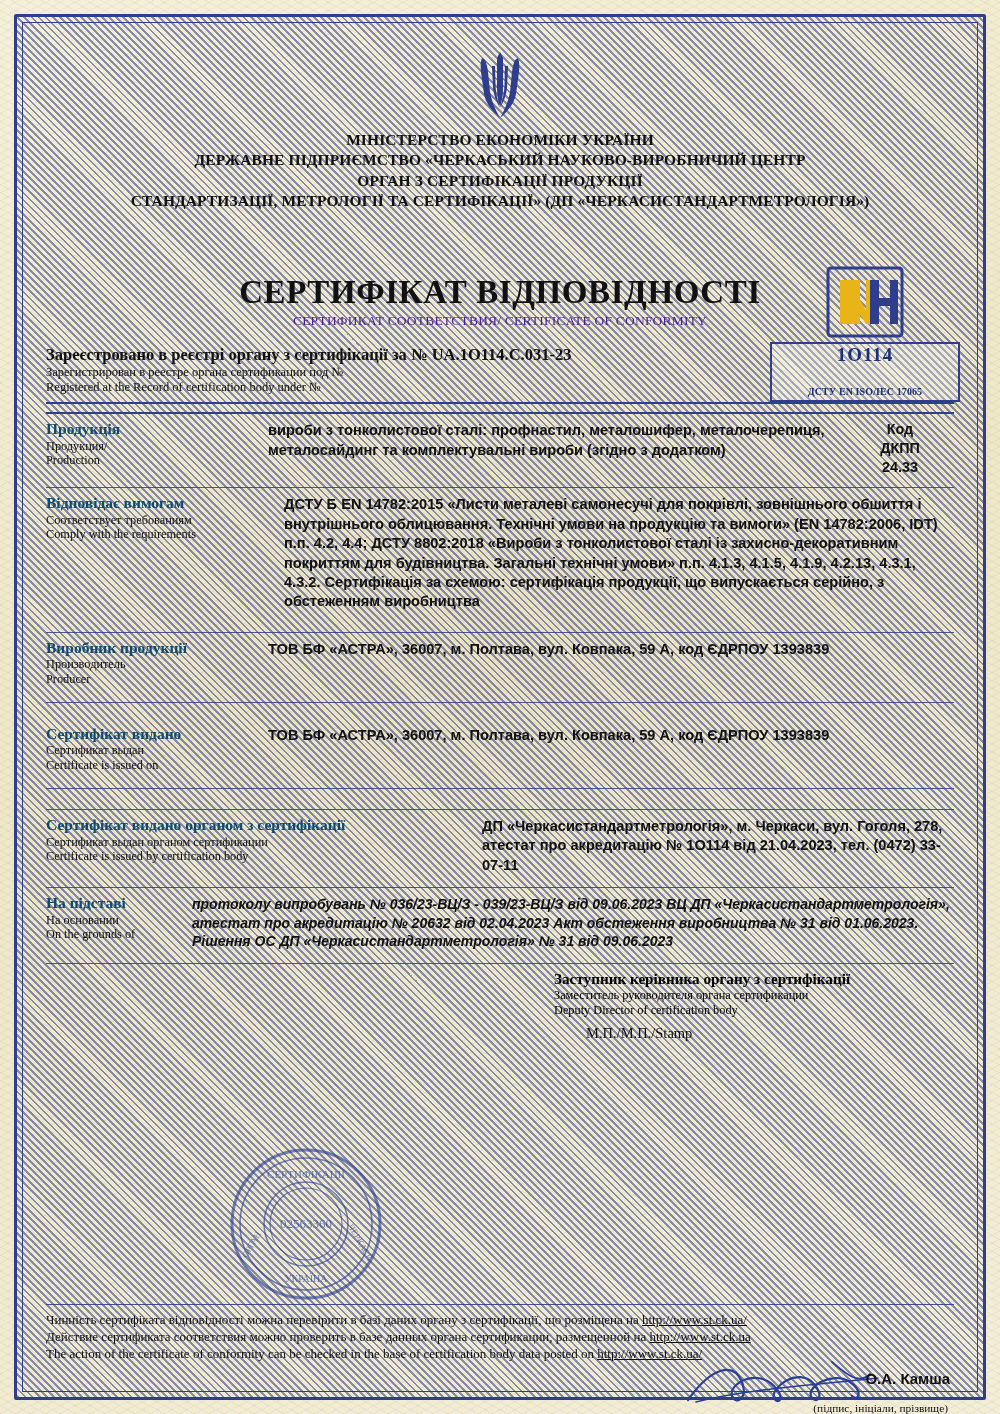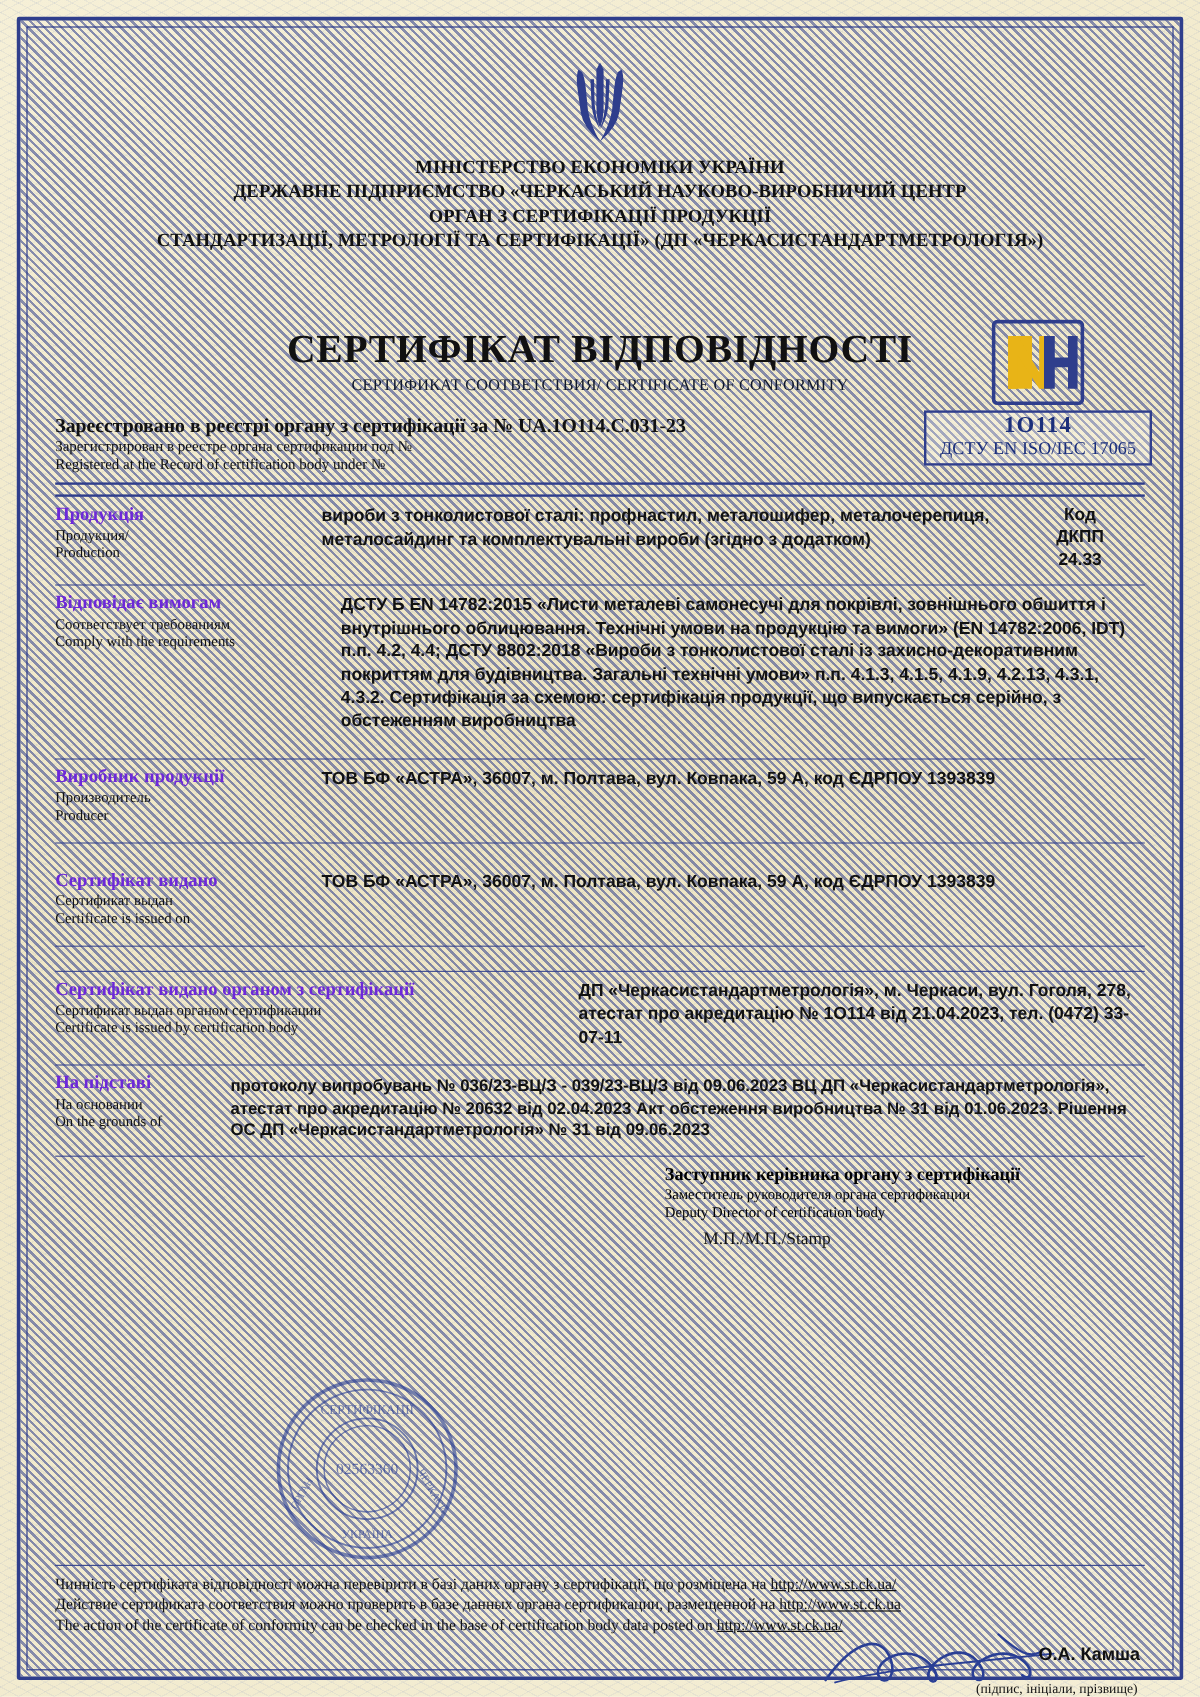--- a/index.html
+++ b/index.html
@@ -81,21 +81,21 @@
   }
   .title-main {
     font-size: 33px;
     font-weight: bold;
     letter-spacing: .6px;
     color: #111;
   }
   .title-sub {
     font-size: 13.5px;
     letter-spacing: .2px;
-    color: #0f172a;
+    color: #4c1d95;
     margin-top: 2px;
   }
 
   
   .accred {
     position: absolute;
     right: -6px;
     top: -8px;
     width: 190px;
     text-align: center;
@@ -112,24 +112,25 @@
     background: rgba(255,255,255,0.25);
   }
   .accred-num {
     font-size: 19px;
     font-weight: bold;
     color: #1b2f7a;
     letter-spacing: 1px;
     line-height: 1.1;
   }
   .accred-std {
-    font-size: 15px;
-    font-weight: normal;
+    font-size: 10px;
+    font-weight: bold;
     color: #1b2f7a;
     letter-spacing: .1px;
+    margin-top: 20px;
   }
 
   
   .reg {
     margin-top: 16px;
     max-width: 640px;
   }
   .reg-main {
     font-size: 16.5px;
     font-weight: bold;
@@ -166,38 +167,38 @@
     align-items: flex-start;
   }
   .row .label {
     width: 216px;
     flex: 0 0 216px;
     padding-right: 6px;
   }
   .label .l1 {
     font-size: 15.5px;
     font-weight: bold;
-    color: #6d28d9;
+    color: #0c4a6e;
     line-height: 1.2;
   }
   .label .l2, .label .l3 {
     font-size: 12.3px;
     color: #111;
     line-height: 1.16;
   }
   .value {
     flex: 1 1 auto;
     font-family: "Liberation Sans", sans-serif;
     font-size: 14.6px;
     font-weight: bold;
     color: #111;
     line-height: 1.33;
     padding-top: 1px;
   }
-  .value.small { font-size: 14px; }
+  .value.small { font-size: 14px; font-style: italic; }
   .code-col {
     width: 108px;
     flex: 0 0 108px;
     text-align: center;
     font-family: "Liberation Sans", sans-serif;
     font-size: 14.4px;
     font-weight: bold;
     color: #111;
     line-height: 1.32;
   }

